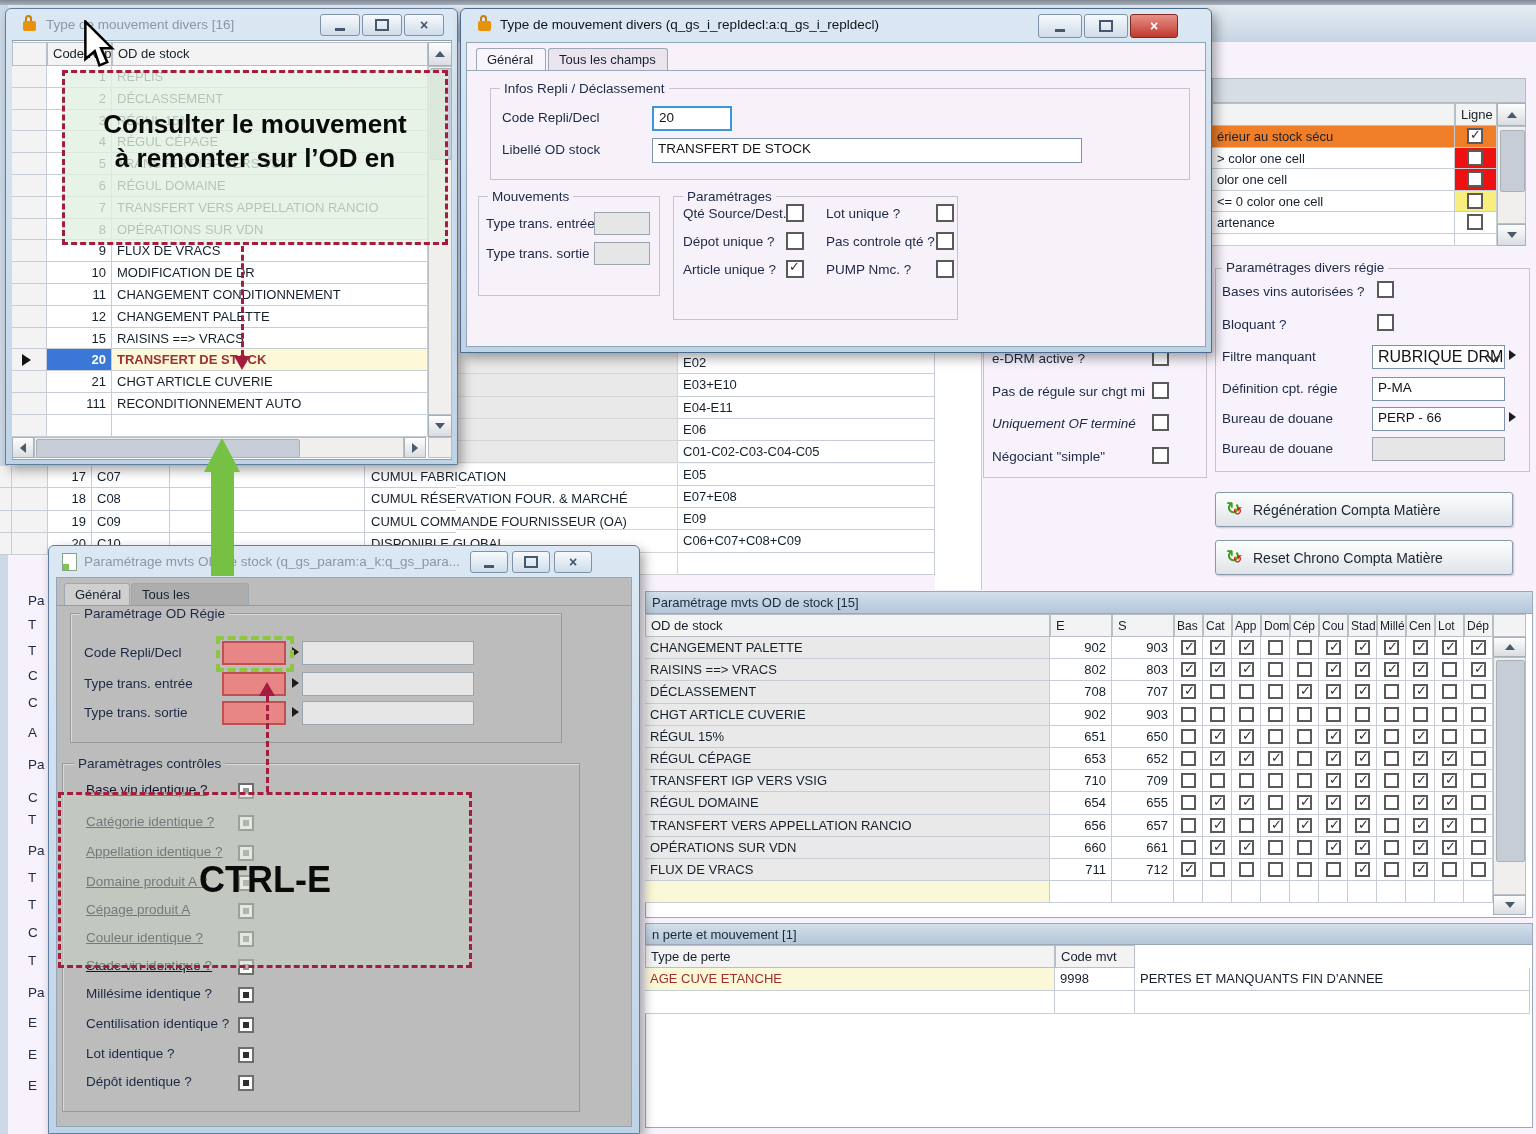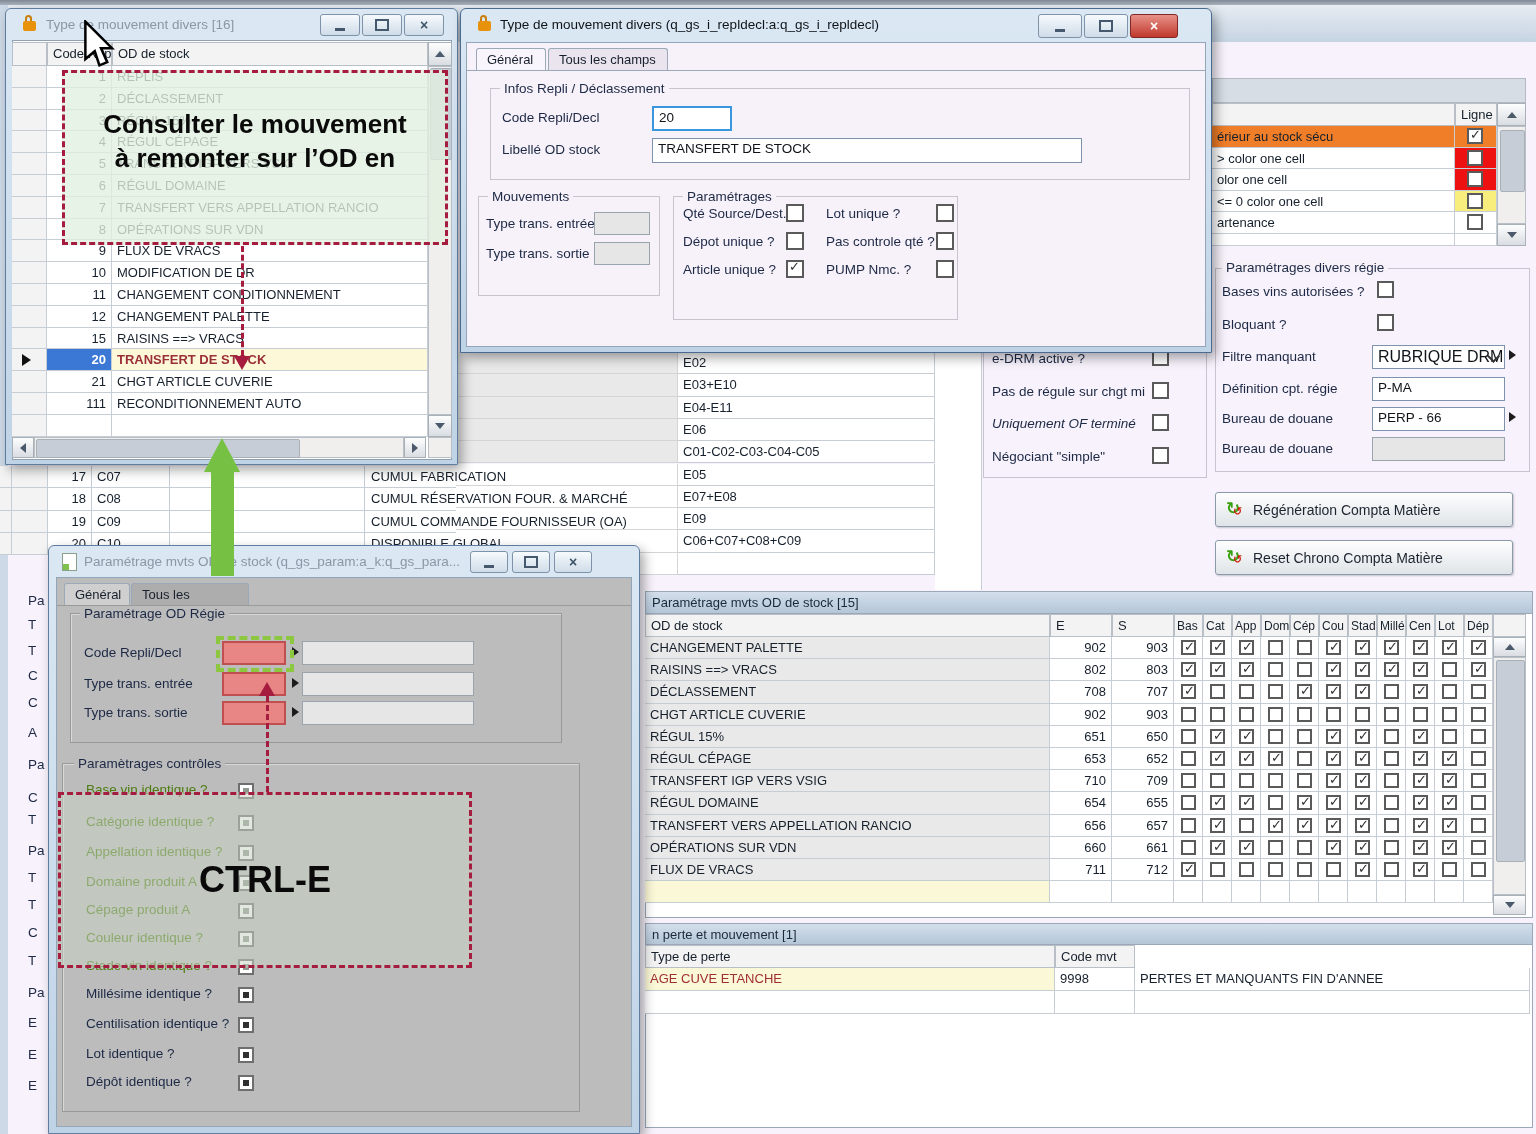--- a/index.html
+++ b/index.html
@@ -1,21 +1,21 @@
 <!DOCTYPE html>
 <html><head>
 <meta charset="utf-8">
 <style>
   html,body{margin:0;padding:0;background:#555;}
   #canvas{position:relative;width:1536px;height:1134px;overflow:hidden;background:#f7f2fb;
     font-family:"Liberation Sans","DejaVu Sans",sans-serif;font-size:13px;color:#16202c;}
   .abs{position:absolute;}
   .lbl{position:absolute;white-space:nowrap;font-size:13.5px;color:#1c2844;}
   .dark{color:#16202c;}
-  .graylbl{color:#4d7c0f;}
+  .graylbl{color:#0f172a;text-decoration:underline;}
   .cell{position:absolute;box-sizing:border-box;border-right:1px solid #c6cdd4;border-bottom:1px solid #c6cdd4;
     background:#fff;font-size:13px;color:#16202c;padding:3px 5px;white-space:nowrap;overflow:hidden;}
   .num{text-align:right;}
   .hcell{position:absolute;box-sizing:border-box;background:#f3f3f3;border:1px solid #b9bfc6;
     font-size:13px;color:#16202c;padding:3px 5px;white-space:nowrap;overflow:hidden;}
   .small{font-size:12px;}
   
   .cb{position:absolute;box-sizing:border-box;background:#fff;border:2px solid #5a5a5a;}
   .cb.checked::after{content:"\2713";position:absolute;left:1px;top:-3px;font-size:13px;font-weight:bold;color:#2f2f2f;}
   .cb3{position:absolute;box-sizing:border-box;background:#fff;border:2px solid #6e6e6e;}

